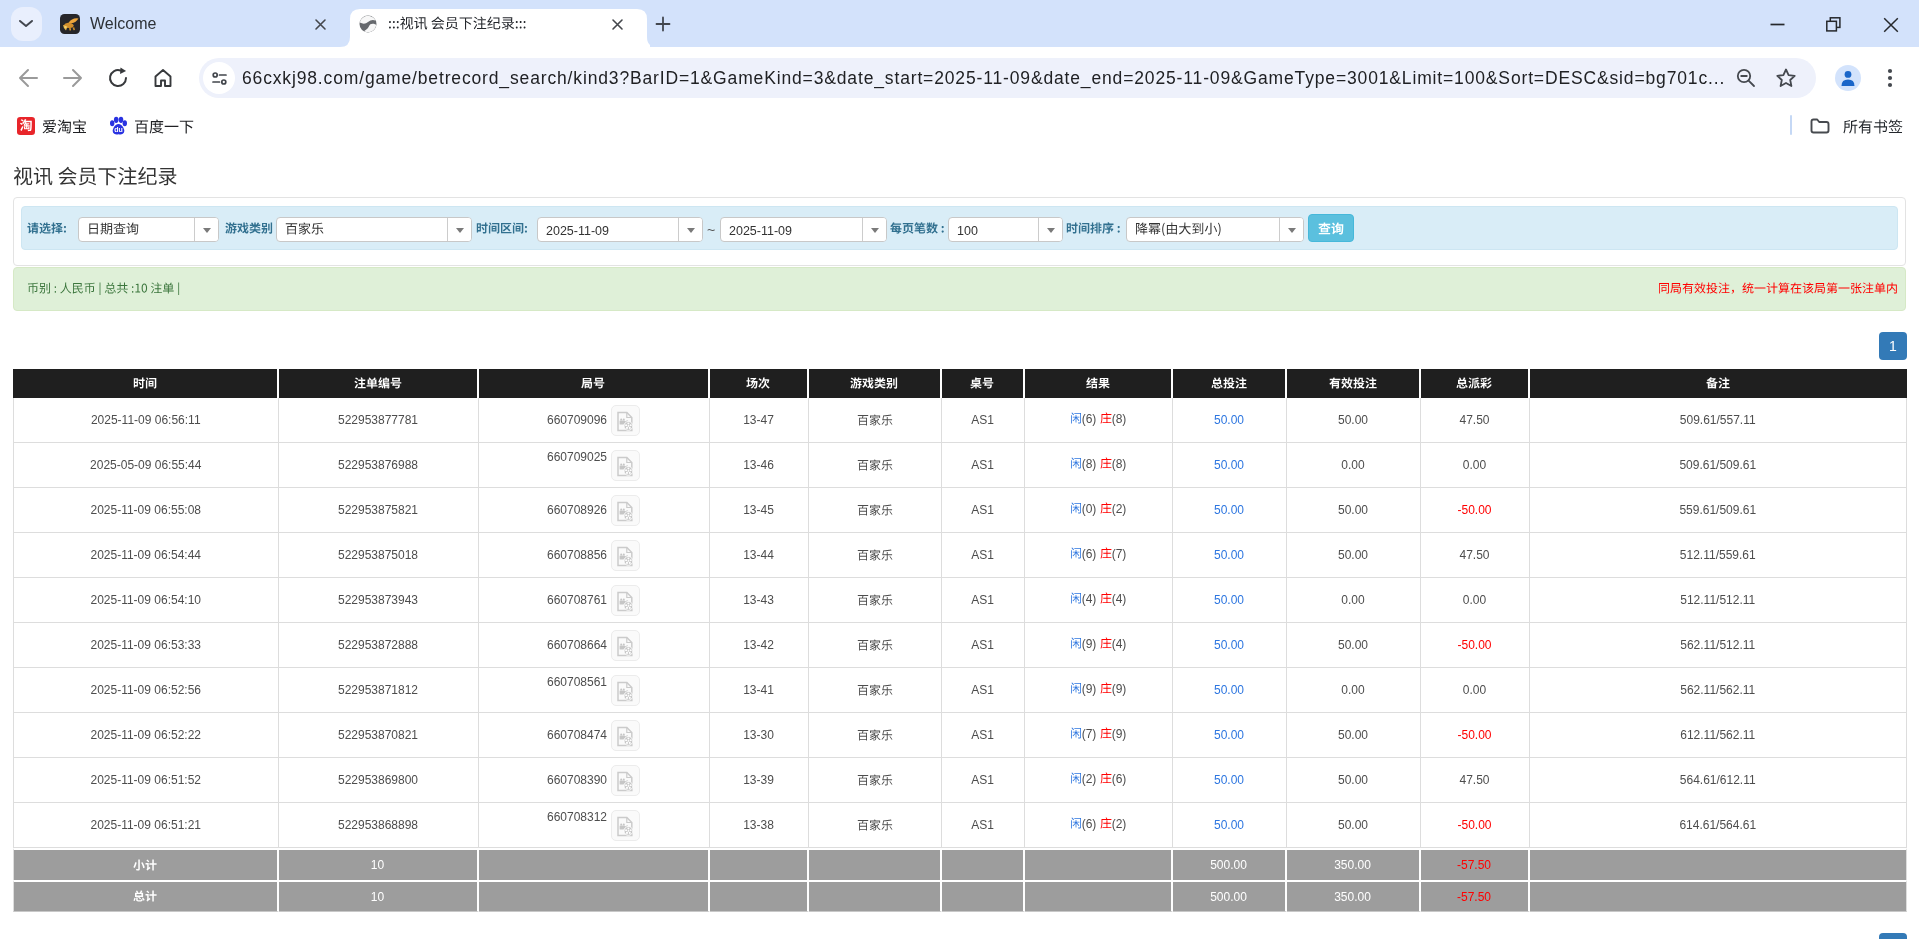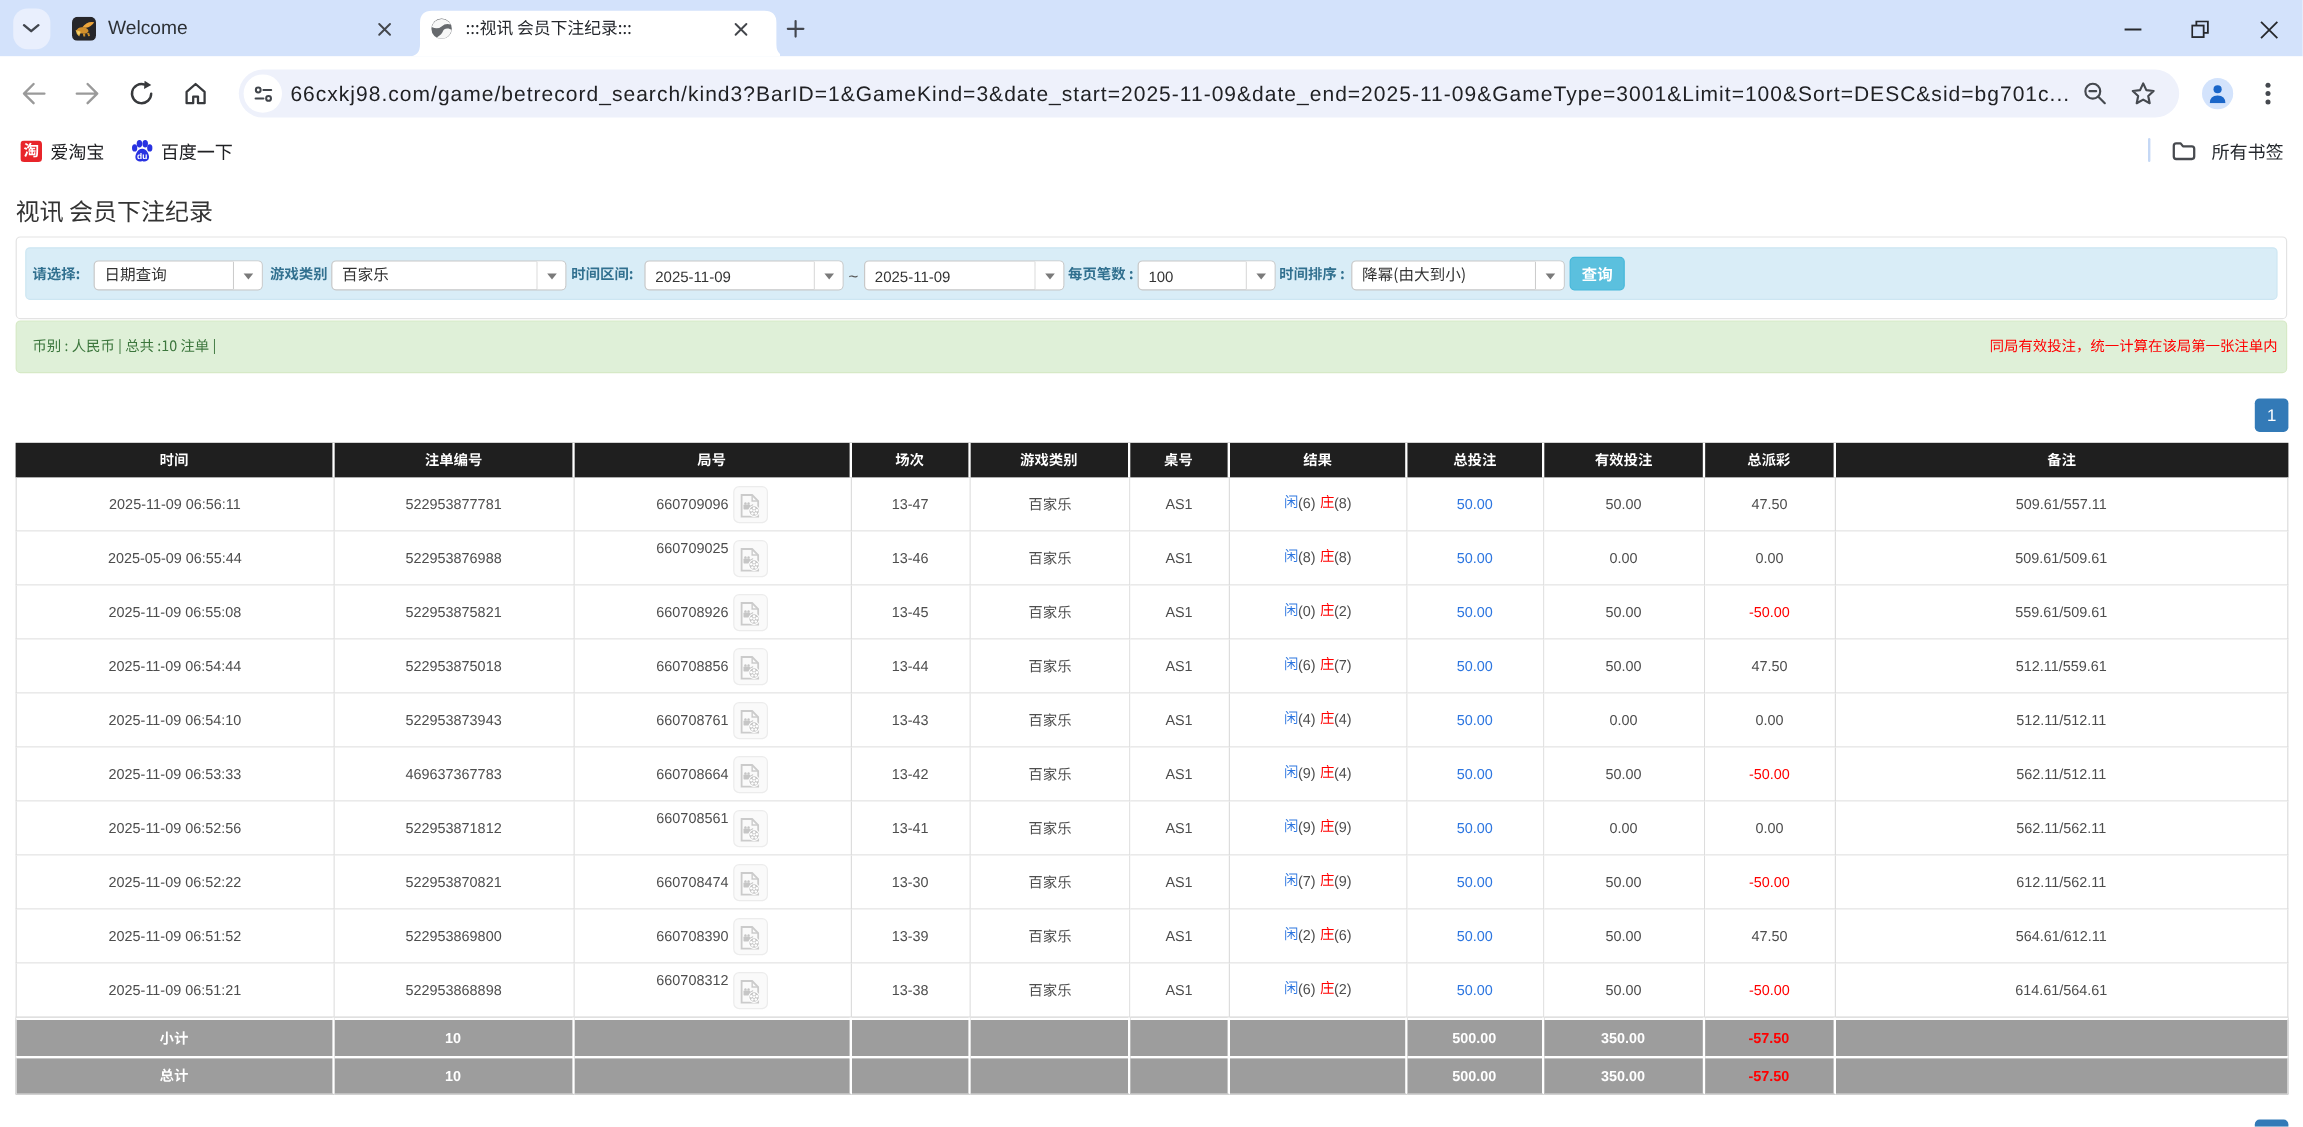--- a/index.html
+++ b/index.html
@@ -2,21 +2,21 @@
 <html><head><meta charset="utf-8"><style>
 *{margin:0;padding:0;box-sizing:border-box}
 html,body{width:1919px;height:939px;background:#fff;font-family:"Liberation Sans",sans-serif;overflow:hidden;position:relative}
 svg{display:inline-block}
 .ic{position:absolute;line-height:0}
 table.rec{position:absolute;left:13px;top:369px;width:1894px;border-collapse:separate;border-spacing:0;table-layout:fixed;font-size:12px;color:#4d4d4d}
 table.rec th{background:#1f1f1f;height:29px;border-right:2px solid #fff;padding:0;vertical-align:middle}
 table.rec th.last{border-right:none}
 table.rec td{background:#fff;border-right:1px solid #ddd;border-bottom:1px solid #ddd;height:45px;text-align:center;vertical-align:middle;padding:0}
 table.rec td.first{border-left:1px solid #ddd}
-table.rec tr.sum td{background:#9d9d9d;color:#fff;font-weight:bold;border-right:2px solid #fff;border-top:2px solid #fff;border-bottom:none;height:32px}
+table.rec tr.sum td{background:#9d9d9d;color:#fff;font-weight:normal;border-right:2px solid #fff;border-top:2px solid #fff;border-bottom:none;height:32px}
 table.rec tr.sum td.last{border-right:1px solid #ddd}
 table.rec tr.sum td.first{border-left:1px solid #ddd}
 table.rec tr.sum2 td{border-bottom:1px solid #c8c8c8}
 .thc{display:block;margin:0 auto}
 .blue{color:#2d76e0}.red{color:#ff0000}
 .cmb{position:absolute;background:#fff;border:1px solid #c8c8c8;height:25px;border-radius:4px}
 .cmb .arr{position:absolute;right:0;top:0;width:24px;height:23px;border-left:1px solid #ccc;background:#fff;border-radius:0 3px 3px 0}
 .cmb .arr:after{content:"";position:absolute;left:8px;top:10px;border:4.5px solid transparent;border-top:5px solid #7a7a7a}
 .cmb .txt{position:absolute;left:8px;top:4px;font-size:12.5px;color:#333}
 </style></head><body>
@@ -485,21 +485,21 @@
             </svg>
             <span>(4)</span>
           </span></td>
 <td><span class="blue">50.00</span></td>
 <td>0.00</td>
 <td>0.00</td>
 <td class="last">512.11/512.11</td>
 </tr>
       <tr>
 <td class="first">2025-11-09 06:53:33</td>
-<td>469637367783</td>
+<td>522953872888</td>
 <td><span style="display:inline-flex;align-items:center;gap:4px">
             <span>660708664</span>
             <span style="display:inline-block;width:29px;height:31px;background:#fafafa;border:1px solid #ececec;border-radius:5px;text-align:center;padding-top:5px;line-height:0"><svg width="19" height="21" viewBox="0 0 19 21" style="vertical-align:middle">
 <path d="M2 1.5 H10.8 L15.8 6.5 V19.5 H2 Z" fill="none" stroke="#cbcbcb" stroke-width="1.5"></path>
 <path d="M10.8 1.5 V6.5 H15.8" fill="none" stroke="#cbcbcb" stroke-width="1.2"></path>
 <circle cx="5.2" cy="8.6" r="1" fill="#c6c6c6"></circle>
                 <circle cx="7.8" cy="8.6" r="1" fill="#c6c6c6"></circle>
 <rect x="3.6" y="9.4" width="5.4" height="4.2" rx="0.6" fill="#c6c6c6"></rect>
 <path d="M9 10.4 l2.6-1.5 v5 L9 12.4 Z" fill="#c6c6c6"></path>
 <circle cx="12.4" cy="14.9" r="4.4" fill="#c6c6c6" stroke="#fff" stroke-width="0.9"></circle>

